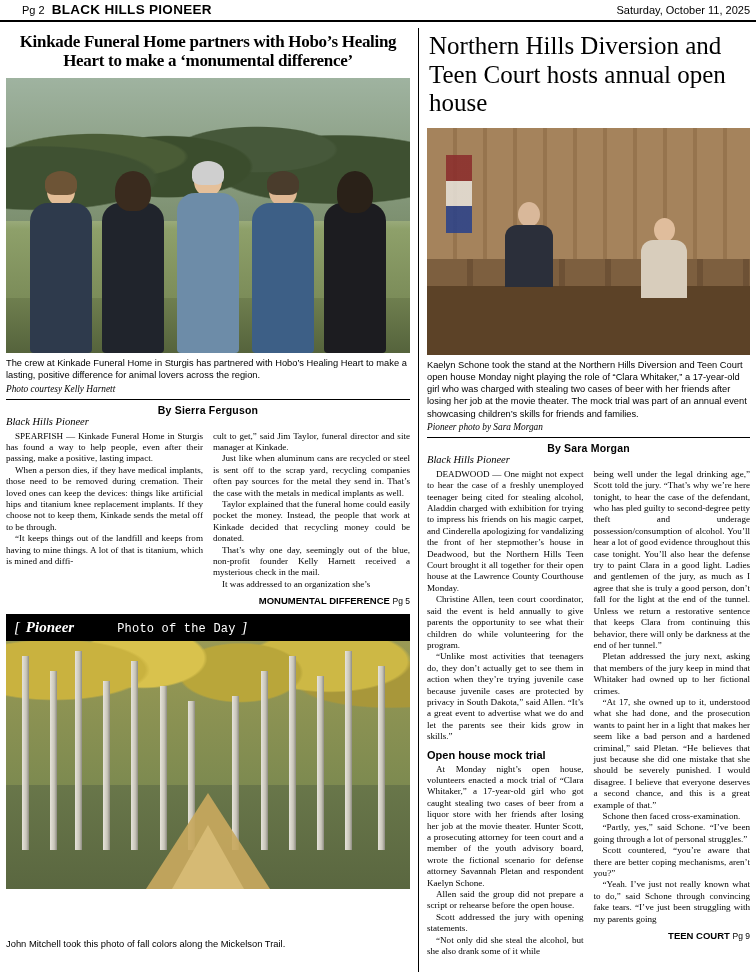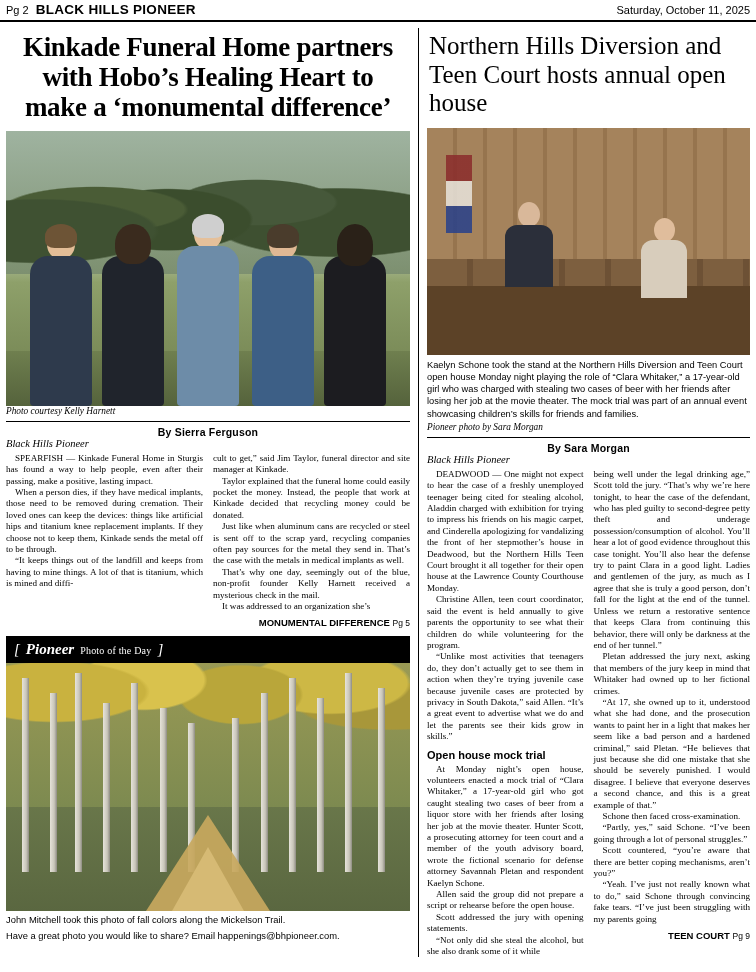--- a/index.html
+++ b/index.html
@@ -14,21 +14,21 @@
   .page { position: relative; width: 756px; height: 972px; }
 
   
   .masthead {
     display: flex;
     align-items: baseline;
     justify-content: space-between;
     padding: 2px 6px 3px 6px;
     border-bottom: 2.5px solid #000;
   }
-  .mh-left { display: flex; align-items: baseline; gap: 7px; }
+  .mh-left { display: flex; align-items: baseline; gap: 7px; margin-left: 16px; }
   .mh-pg { font-size: 11px; font-family: "Liberation Sans", sans-serif; }
   .mh-title {
     font-size: 13.5px;
     font-weight: bold;
     font-family: "Liberation Sans", sans-serif;
     letter-spacing: .3px;
   }
   .mh-date { font-size: 11px; font-family: "Liberation Sans", sans-serif; }
 
   
@@ -42,21 +42,21 @@
     background: #000;
     margin: 6px 0 0 0;
     align-self: stretch;
   }
   .right-col { width: 337px; padding: 0 6px 0 8px; }
 
   
   .headline-left {
     font-family: "Liberation Serif", serif;
     font-weight: bold;
-    font-size: 27px;
+    font-size: 17px;
     line-height: 1.12;
     text-align: center;
     padding: 10px 6px 8px 6px;
     letter-spacing: -.3px;
   }
   .headline-right {
     font-family: "Liberation Serif", serif;
     font-weight: normal;
     font-size: 25px;
     line-height: 1.14;
@@ -155,36 +155,38 @@
     font-size: 15px;
     font-style: italic;
   }
   .potd-pioneer {
     font-family: "Liberation Serif", serif;
     font-style: italic;
     font-weight: bold;
     font-size: 15px;
   }
   .potd-rest {
-    font-family: Liberation Serif, serif;
-    font-size: 10px;
+    font-family: Liberation Mono, monospace;
+    font-size: 12px;
     letter-spacing: .2px;
+    margin-left: 37px;
   }
   .potd-photo {
     width: 100%;
     height: 248px;
     position: relative;
     overflow: hidden;
     background: #4d5a33;
   }
   .potd-caption {
     font-family: "Liberation Sans", sans-serif;
     font-size: 9.4px;
     line-height: 1.35;
     padding-top: 3px;
+    margin-top: 46px;
   }
 
   
   .gp-sky { position:absolute; inset:0; background:linear-gradient(#b9cbd6,#cdd9c6 38%,#8ea06a 55%,#6d7d4c 100%); }
   .gp-trees { position:absolute; left:0; top:0; width:100%; height:52%;
      background:
        radial-gradient(ellipse at 8% 70%, #3f5132 0 22%, transparent 23%),
        radial-gradient(ellipse at 22% 55%, #4a5c36 0 20%, transparent 21%),
        radial-gradient(ellipse at 40% 62%, #3b4d2d 0 24%, transparent 25%),
        radial-gradient(ellipse at 62% 50%, #46583a 0 22%, transparent 23%),
@@ -279,36 +281,37 @@
               <div class="p-body" style="background:#3d5f86"></div>
             </div>
           <div class="person">
               <div class="p-head" style="background:#e9c7a6"></div>
               <div class="p-hair" style="background:#2a2118;width:36px;height:42px;border-radius:50% 50% 40% 40%"></div>
               <div class="p-body" style="background:#1c1c20"></div>
             </div>
         </div>
       </div>
 
+      <div class="caption">The crew at Kinkade Funeral Home in Sturgis has partnered with Hobo’s Healing Heart to make a lasting, positive difference for animal lovers across the region.</div>
       <div class="caption-credit">Photo courtesy Kelly Harnett</div>
       <div class="rule-thin"></div>
 
       <div class="byline">By Sierra Ferguson</div>
       <div class="byline-org">Black Hills Pioneer</div>
 
       <div class="two-col">
         <div class="body-text">
           <p>SPEARFISH — Kinkade Funeral Home in Sturgis has found a way to help people, even after their passing, make a positive, lasting impact.</p>
           <p>When a person dies, if they have medical implants, those need to be removed during cremation. Their loved ones can keep the devices: things like artificial hips and titanium knee replacement implants. If they choose not to keep them, Kinkade sends the metal off to be through.</p>
           <p>“It keeps things out of the landfill and keeps from having to mine things. A lot of that is titanium, which is mined and diffi-</p>
         </div>
         <div class="body-text">
           <p class="noindent">cult to get,” said Jim Taylor, funeral director and site manager at Kinkade.</p>
+          <p>Just like when aluminum cans are recycled or steel is sent off to the scrap yard, recycling companies often pay sources for the metal they send in. That’s the case with the metals in medical implants as well.</p>
           <p>Taylor explained that the funeral home could easily pocket the money. Instead, the people that work at Kinkade decided that recycling money could be donated.</p>
-          <p>Just like when aluminum cans are recycled or steel is sent off to the scrap yard, recycling companies often pay sources for the metal they send in. That’s the case with the metals in medical implants as well.</p>
           <p>That’s why one day, seemingly out of the blue, non-profit founder Kelly Harnett received a mysterious check in the mail.</p>
           <p>It was addressed to an organization she’s</p>
           <div class="jump">
             <span>MONUMENTAL DIFFERENCE</span>
             <span class="pg">Pg 5</span>
           </div>
         </div>
       </div>
 
       <div class="potd-wrap">

